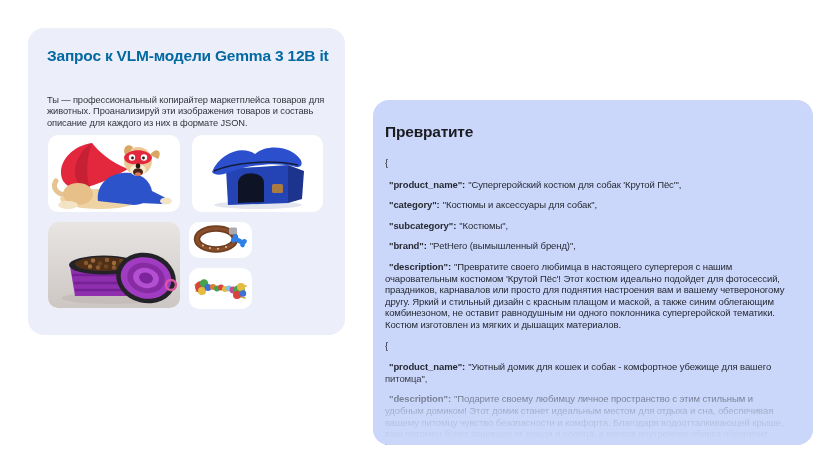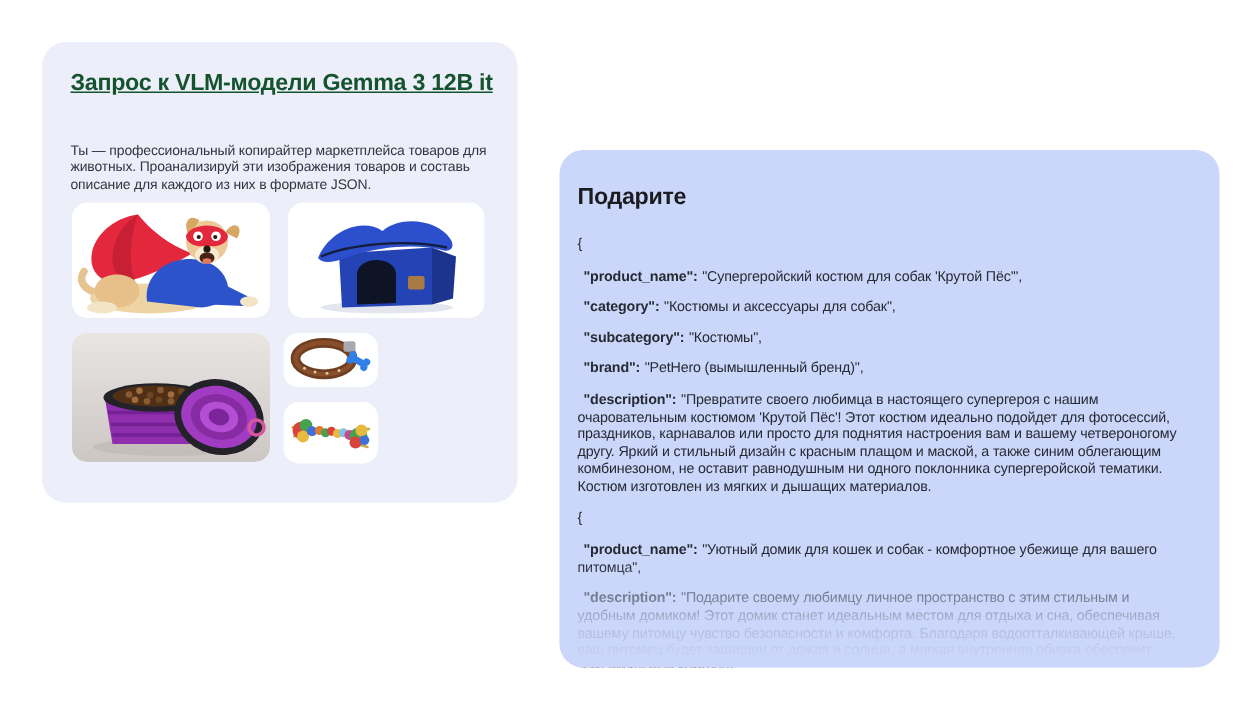--- a/index.html
+++ b/index.html
@@ -13,22 +13,22 @@
   .canvas { position: absolute; inset: 0; width: 840px; height: 473px; }
 
   
   .request-card {
     position: absolute; left: 28px; top: 28px;
     width: 317px; height: 307px;
     background: #eceefa; border-radius: 16px;
     padding: 18px 20px 0 19px;
   }
   .request-title {
-    font-size: 15.5px; font-weight: bold; color: #14532d;
-    letter-spacing: -0.2px; white-space: nowrap; line-height: 20px; text-decoration: underline;
+    font-size: 15.5px; font-weight: bold; color: #0369a1;
+    letter-spacing: -0.2px; white-space: nowrap; line-height: 20px;
   }
   .request-prompt {
     margin-top: 29px; width: 296px;
     font-size: 9.3px; line-height: 11.4px; letter-spacing: -0.1px;
     color: #33343c;
   }
   .img-box {
     position: absolute; background: #ffffff; border-radius: 10px;
     overflow: hidden;
   }
@@ -189,21 +189,21 @@
         <circle cx="44" cy="22" r="3.4" fill="#c9498e"></circle>
         <circle cx="50" cy="23" r="6" fill="#46a24e"></circle>
         <circle cx="52" cy="19" r="4" fill="#e6b93f"></circle>
         <circle cx="48" cy="27" r="4" fill="#d8443c"></circle>
         <circle cx="54" cy="25.5" r="3.2" fill="#3f6fd8"></circle>
       </svg>
     </div>
   </section>
 
   <section class="result-card">
-    <h2 class="result-title">Подарите</h2>
+    <h2 class="result-title">Превратите</h2>
 
     <p class="json-line json-brace">{</p>
     <p class="json-line json-field"><span class="json-key">"product_name":</span><span class="json-value">"Супергеройский костюм для собак 'Крутой Пёс'",</span></p>
     <p class="json-line json-field"><span class="json-key">"category":</span><span class="json-value">"Костюмы и аксессуары для собак",</span></p>
     <p class="json-line json-field"><span class="json-key">"subcategory":</span><span class="json-value">"Костюмы",</span></p>
     <p class="json-line json-field"><span class="json-key">"brand":</span><span class="json-value">"PetHero (вымышленный бренд)",</span></p>
     <p class="json-line json-field"><span class="json-key">"description":</span><span class="json-value">"Превратите своего любимца в настоящего супергероя с нашим очаровательным костюмом 'Крутой Пёс'! Этот костюм идеально подойдет для фотосессий, праздников, карнавалов или просто для поднятия настроения вам и вашему четвероногому другу.  Яркий и стильный дизайн с красным плащом и маской,  а также синим облегающим комбинезоном, не оставит равнодушным ни одного поклонника супергеройской тематики.  Костюм изготовлен из мягких и дышащих материалов.</span></p>
 
     <p class="json-line json-brace">{</p>
     <p class="json-line json-field"><span class="json-key">"product_name":</span><span class="json-value">"Уютный домик для кошек и собак - комфортное убежище для вашего питомца",</span></p>

